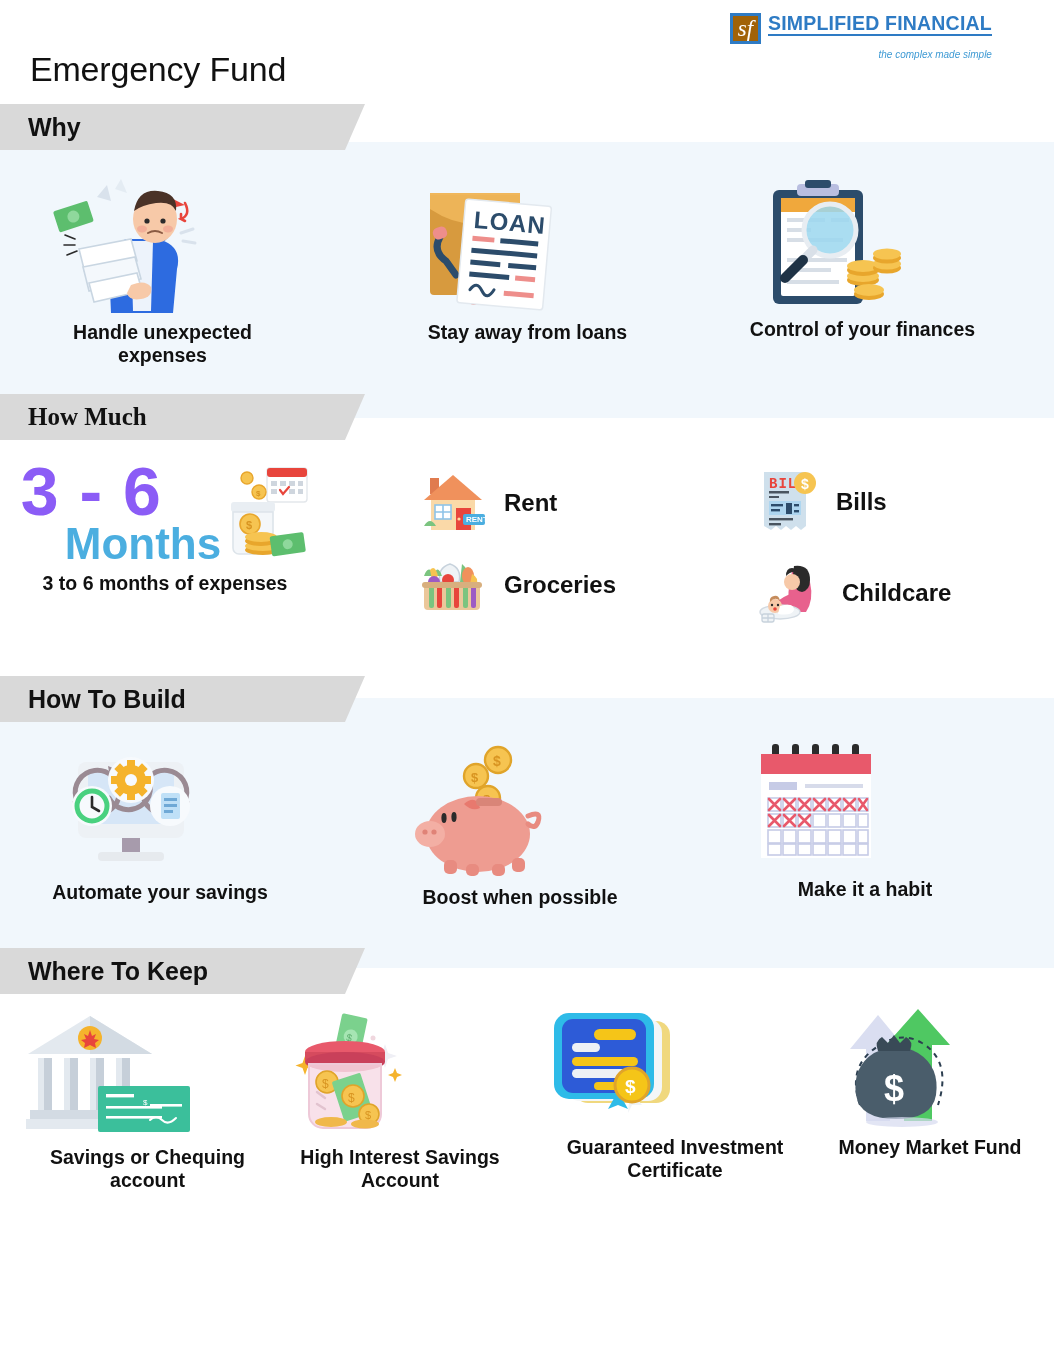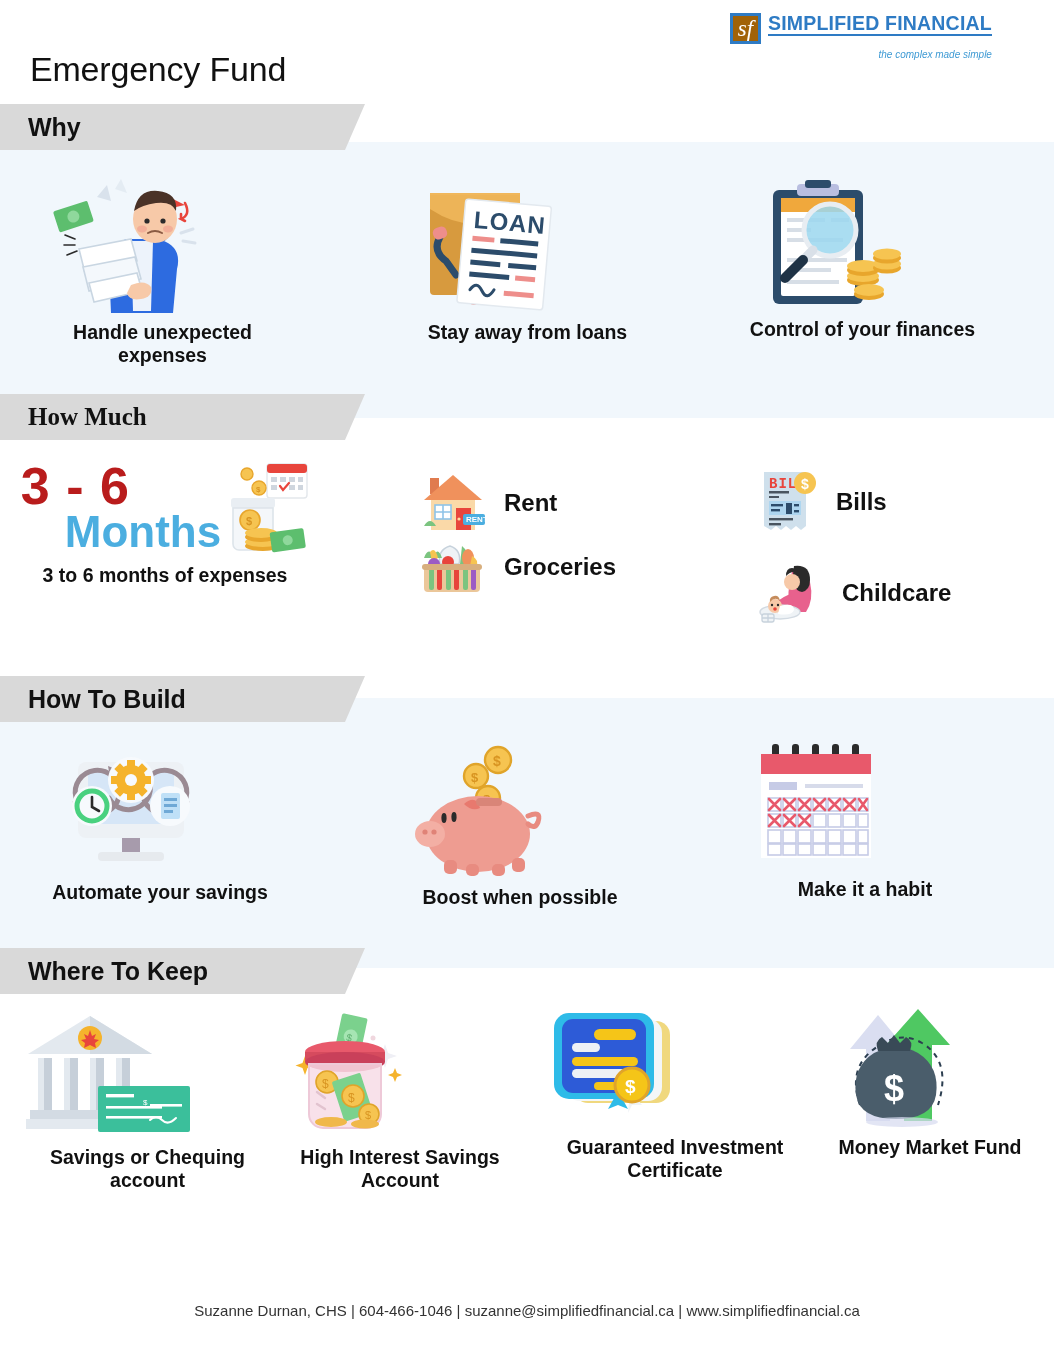--- a/index.html
+++ b/index.html
@@ -178,21 +178,21 @@
     <div class="cap">Control of your finances</div>
   </div>
 
   <div class="banner" style="top:394px;font-family:Liberation Serif, serif;">
     <span>How Much</span>
   </div>
 
   <div class="card" style="left:20px;top:460px;width:290px;">
     <div class="art" style="display:flex;align-items:center;justify-content:center;">
       <div style="text-align:left;">
-        <div style="font-size:52px;font-weight:bold;color:#b91c1c;line-height:.92;letter-spacing:1px;">3 - 6</div>
+        <div style="font-size:68px;font-weight:bold;color:#8b5cf6;line-height:.92;letter-spacing:1px;">3 - 6</div>
         <div style="font-size:44px;font-weight:bold;color:#4BAEE0;line-height:.95;margin-left:44px;">Months</div>
       </div>
       <svg width="92" height="96" viewBox="0 0 92 96" style="margin-left:-4px;">
 
         <rect x="50" y="4" width="40" height="34" rx="3" fill="#FFFFFF" stroke="#E3E7EB" stroke-width="1.4"></rect>
         <rect x="50" y="4" width="40" height="9" rx="3" fill="#E8453C"></rect>
         <g fill="#CFD6DE">
           <rect x="54" y="17" width="6" height="5"></rect>
             <rect x="63" y="17" width="6" height="5"></rect>
             <rect x="72" y="17" width="6" height="5"></rect>
@@ -260,21 +260,21 @@
         <rect x="34" y="40" width="5" height="2.4" fill="#2C4C6B"></rect>
         <rect x="9" y="48" width="24" height="2.4" fill="#4A5560"></rect>
         <rect x="9" y="53" width="12" height="2.4" fill="#4A5560"></rect>
         <circle cx="45" cy="13" r="11" fill="#F6C451"></circle>
         <text x="41" y="19" font-size="14" font-weight="bold" fill="#FFFFFF" font-family="'Liberation Sans',sans-serif">$</text>
       </svg>
     </span>
     <span class="lbl">Bills</span>
   </div>
 
-  <div class="row-item" style="left:418px;top:536px;">
+  <div class="row-item" style="left:418px;top:554px;">
     <span>
       <svg width="68" height="62" viewBox="0 0 68 62">
         <path d="M22 28 q-3 -14 10 -18 q12 4 9 18z" fill="#EFF3F6" stroke="#C7D2DC" stroke-width="1.4"></path>
         <path d="M6 22 q4 -12 10 -2 q4 -10 8 2z" fill="#7BC47F"></path>
         <path d="M44 10 q8 6 6 18 l-8 0z" fill="#7BC47F"></path>
         <path d="M12 16 q5 -6 8 6 l-6 4z" fill="#F6C451"></path>
         <ellipse cx="50" cy="22" rx="6" ry="9" fill="#F0915C"></ellipse>
         <circle cx="16" cy="28" r="6" fill="#9C5BC4"></circle>
         <circle cx="30" cy="26" r="6" fill="#E8453C"></circle>
         <path d="M54 20 q8 4 4 12 l-6 -2z" fill="#F6C451"></path>
@@ -587,15 +587,14 @@
 
         <path d="M44 48 q24 -12 44 0 q22 14 18 42 q-4 24 -40 24 q-36 0 -40 -24 q-4 -28 18 -42z" fill="#4A5D6B"></path>
         <path d="M48 46 q-4 -10 4 -14 l6 6 6 -8 6 8 6 -6 q8 4 4 14z" fill="#394A57"></path>
         <text x="54" y="96" font-size="36" font-weight="bold" fill="#FFFFFF" font-family="'Liberation Sans',sans-serif">$</text>
         <ellipse cx="72" cy="117" rx="36" ry="5" fill="#D6DAF0" opacity=".7"></ellipse>
       </svg>
     </div>
     <div class="cap">Money Market Fund</div>
   </div>
 
-  <div class="footer">Suzanne Durnan, CHS | 604-466-1046 | suzanne@simplifiedfinancial.ca | www.simplifiedfinancial.ca</div>
 
 </div>
 
 </body></html>

